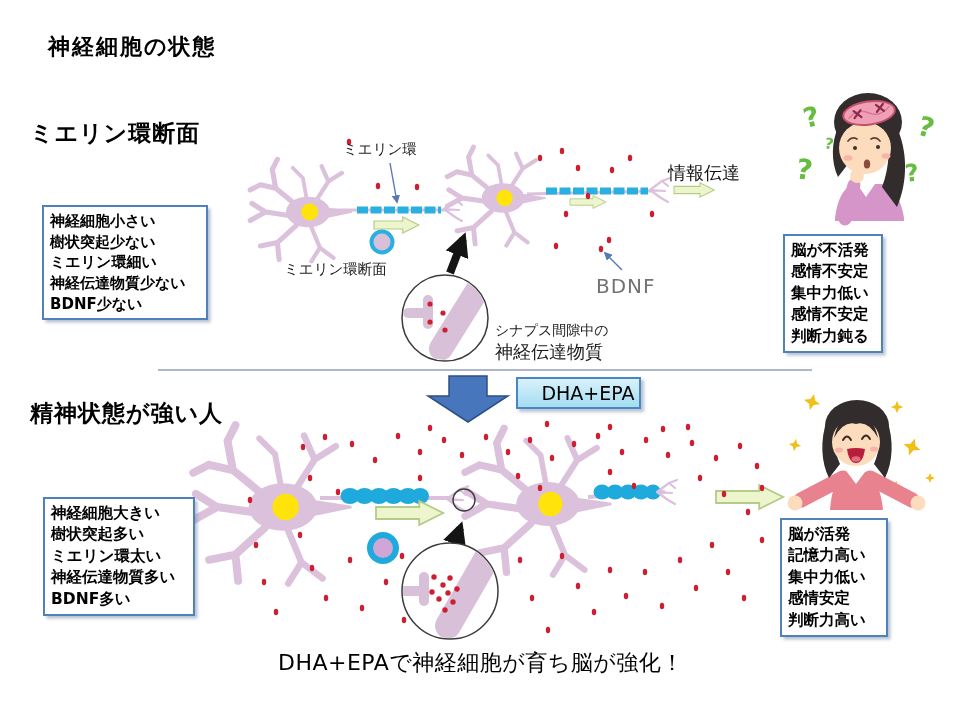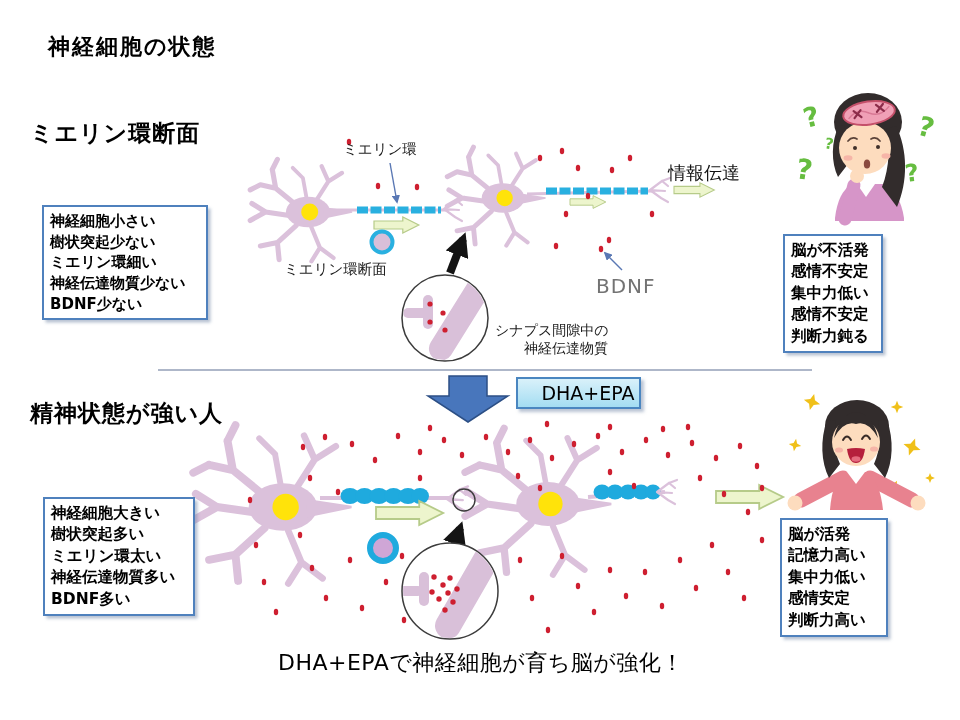--- a/index.html
+++ b/index.html
@@ -352,21 +352,21 @@
     <div>集中力低い</div>
     <div>感情安定</div>
     <div>判断力高い</div>
   </div>
 
   <div class="abs dlabel" style="left:343px;top:140px">ミエリン環</div>
   <div class="abs dlabel" style="left:284px;top:260px">ミエリン環断面</div>
   <div class="abs biglabel" style="left:668px;top:161px">情報伝達</div>
   <div class="abs bdnf" style="left:596px;top:274px">BDNF</div>
   <div class="abs dlabel" style="left:495px;top:322px;font-size:14px">シナプス間隙中の</div>
-  <div class="abs dlabel" style="left:524px;top:340px;font-size:14px">神経伝達物質</div>
+  <div class="abs dlabel" style="left:495px;top:340px;font-size:18px">神経伝達物質</div>
 
   <div class="abs dha-box" style="left:516px;top:377px">
     <span>DHA+EPA</span>
   </div>
 
   <div class="abs caption" style="left:278px;top:648px">DHA+EPAで神経細胞が育ち脳が強化！</div>
 
 </div>
 
 </body></html>

